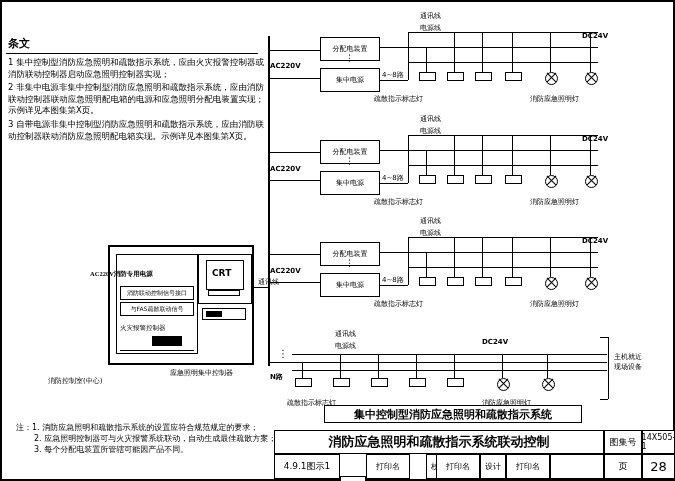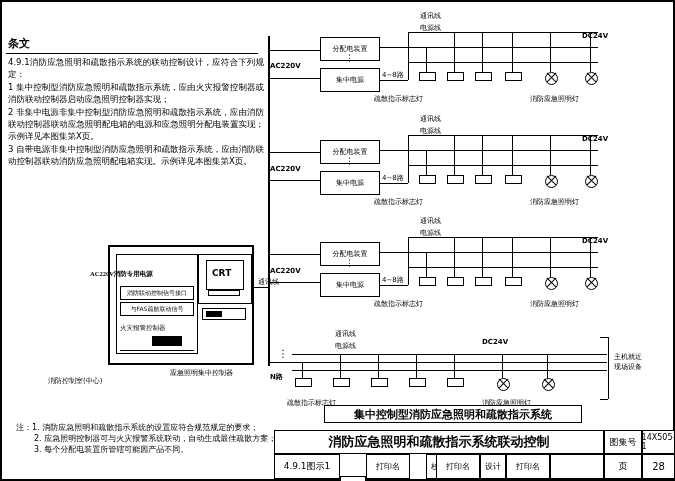--- a/index.html
+++ b/index.html
@@ -49,21 +49,20 @@
   .notes{position:absolute;font-size:8px;line-height:11px;white-space:pre;}
 </style>
 </head>
 <body>
 
 <div id="sheet">
 
   <div id="leftcol">
     <div id="hdr-tiao" class="cjk">条文</div>
     <div id="hdr-rule"></div>
-    <div class="para cjk">4.9.1消防应急照明和疏散指示系统的联动控制设计，应符合下列规定：</div>
     <div class="para cjk" style="margin-top:2px;">1 集中控制型消防应急照明和疏散指示系统，应由火灾报警控制器或消防联动控制器启动应急照明控制器实现；</div>
     <div class="para cjk" style="margin-top:2px;">2 非集中电源非集中控制型消防应急照明和疏散指示系统，应由消防联动控制器联动应急照明配电箱的电源和应急照明分配电装置实现；示例详见本图集第X页。</div>
     <div class="para cjk" style="margin-top:2px;">3 自带电源非集中控制型消防应急照明和疏散指示系统，应由消防联动控制器联动消防应急照明配电箱实现。示例详见本图集第X页。</div>
   </div>
 
   <div class="v2" style="left:266px;top:34px;height:330px;"></div>
 
   <div class="cap cjk" style="left:268px;top:60px;font-weight:bold;">AC220V</div>
   <div class="cap cjk" style="left:268px;top:163px;font-weight:bold;">AC220V</div>
   <div class="cap cjk" style="left:268px;top:265px;font-weight:bold;">AC220V</div>
@@ -248,15 +247,15 @@
 
   <div class="tb cjk" style="left:272px;top:452px;width:66px;height:25px;font-size:9px;">4.9.1图示1</div>
   <div class="tb cjk" style="left:338px;top:474px;width:26px;height:25px;font-size:8px;">审核</div>
   <div class="tb cjk" style="left:364px;top:452px;width:44px;height:25px;font-size:8px;">打印名</div>
   <div class="tb cjk" style="left:424px;top:452px;width:26px;height:25px;font-size:8px;">校对</div>
   <div class="tb cjk" style="left:434px;top:452px;width:44px;height:25px;font-size:8px;">打印名</div>
   <div class="tb cjk" style="left:478px;top:452px;width:26px;height:25px;font-size:8px;">设计</div>
   <div class="tb cjk" style="left:504px;top:452px;width:44px;height:25px;font-size:8px;">打印名</div>
   <div class="tb cjk" style="left:548px;top:452px;width:54px;height:25px;font-size:8px;"></div>
   <div class="tb cjk" style="left:602px;top:452px;width:38px;height:25px;font-size:9px;">页</div>
-  <div class="tb cjk" style="left:640px;top:452px;width:33px;height:25px;font-size:10px;text-align:center;">28</div>
+  <div class="tb cjk" style="left:640px;top:452px;width:33px;height:25px;font-size:13px;text-align:center;">28</div>
 
 </div>
 
 </body></html>

